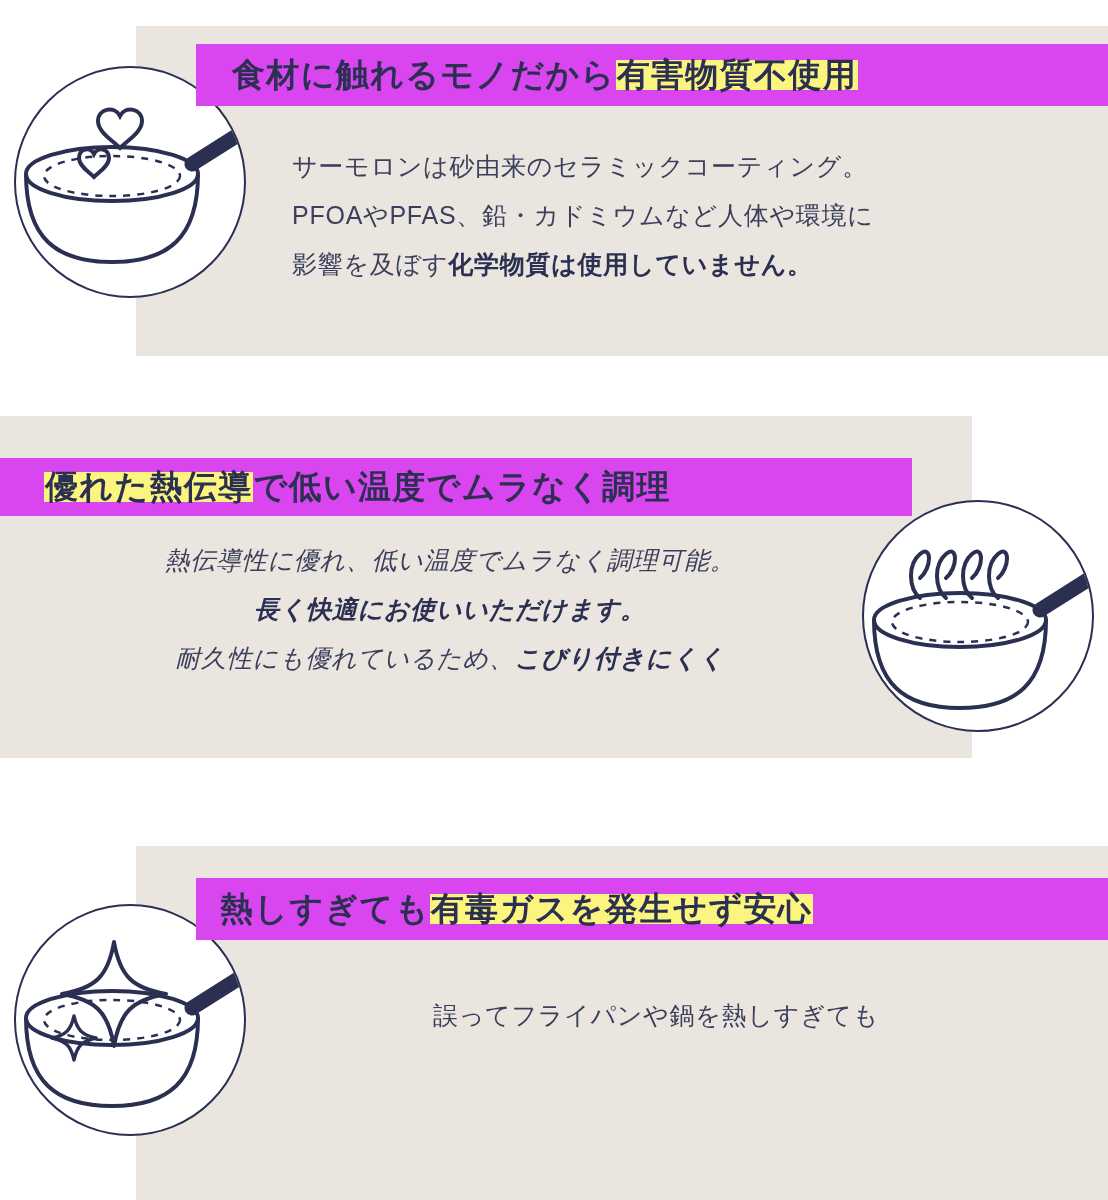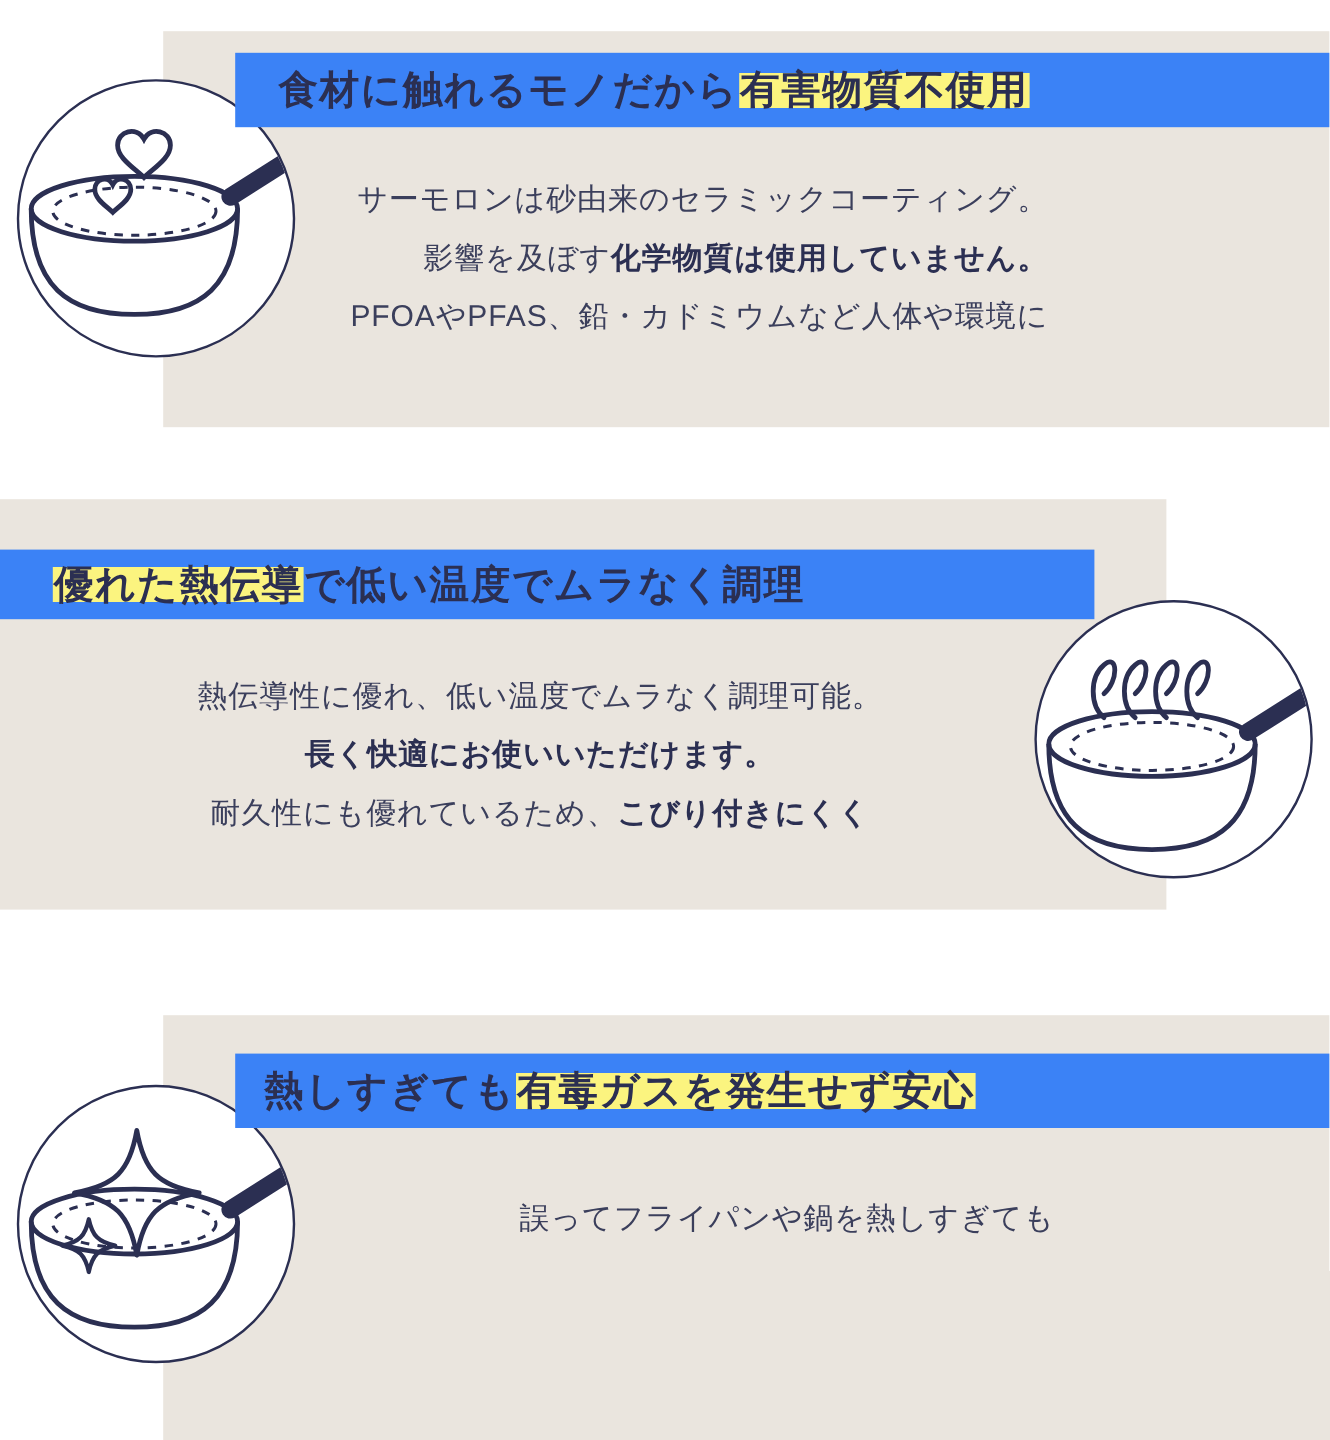--- a/index.html
+++ b/index.html
@@ -31,21 +31,21 @@
     border-radius: 50%;
     background: #ffffff;
     border: 2px solid #2b2f52;
     box-sizing: border-box;
     overflow: hidden;
   }
   .circle svg { display: block; }
 
   .heading-wrap {
     position: absolute;
-    background: #3b82f6;
+    background: #d946ef;
     display: flex;
     align-items: center;
     box-sizing: border-box;
   }
   .heading {
     font-size: 33px;
     font-weight: 700;
     letter-spacing: 0.04em;
     color: #2b2f52;
     white-space: nowrap;
@@ -61,34 +61,34 @@
     font-size: 25px;
     line-height: 1.95;
     color: #3b3f5c;
     letter-spacing: 0.03em;
     white-space: nowrap;
   }
   .body-text .b {
     font-weight: 700;
     color: #2b2f52;
   }
-  .ta-left { text-align: right; }
+  .ta-left { text-align: left; }
   .ta-center { text-align: center; }
 
   
   #panel1 { left: 136px; top: 26px; width: 972px; height: 330px; }
   #circle1 { left: 14px; top: 66px; }
   #head1wrap { left: 196px; top: 44px; width: 912px; height: 62px; padding-left: 36px; }
   #body1 { left: 292px; top: 142px; }
 
   
   #panel2 { left: 0px; top: 416px; width: 972px; height: 342px; }
   #head2wrap { left: 0px; top: 458px; width: 912px; height: 58px; padding-left: 44px; }
   #circle2 { left: 862px; top: 500px; }
-  #body2 { left: 60px; top: 556px; }
+  #body2 { left: 60px; top: 536px; font-style: italic; }
 
   
   #panel3 { left: 136px; top: 846px; width: 972px; height: 354px; }
   #circle3 { left: 14px; top: 904px; }
   #head3wrap { left: 196px; top: 878px; width: 912px; height: 62px; padding-left: 24px; }
   #body3 { left: 306px; top: 991px; }
 </style>
 </head>
 <body>
 
@@ -111,22 +111,22 @@
   </div>
 
   <div class="heading-wrap" id="head1wrap">
     <div class="heading">
       <span>食材に触れるモノだから</span><span class="hl">有害物質不使用</span>
     </div>
   </div>
 
   <div class="body-text ta-left" id="body1">
     <div><span>サーモロンは砂由来のセラミックコーティング。</span></div>
+    <div><span>PFOAやPFAS、鉛・カドミウムなど人体や環境に</span></div>
     <div><span>影響を及ぼす</span><span class="b">化学物質は使用していません。</span></div>
-    <div><span>PFOAやPFAS、鉛・カドミウムなど人体や環境に</span></div>
   </div>
 
   <div class="panel" id="panel2"></div>
 
   <div class="heading-wrap" id="head2wrap">
     <div class="heading">
       <span class="hl">優れた熱伝導</span><span>で低い温度でムラなく調理</span>
     </div>
   </div>
 

